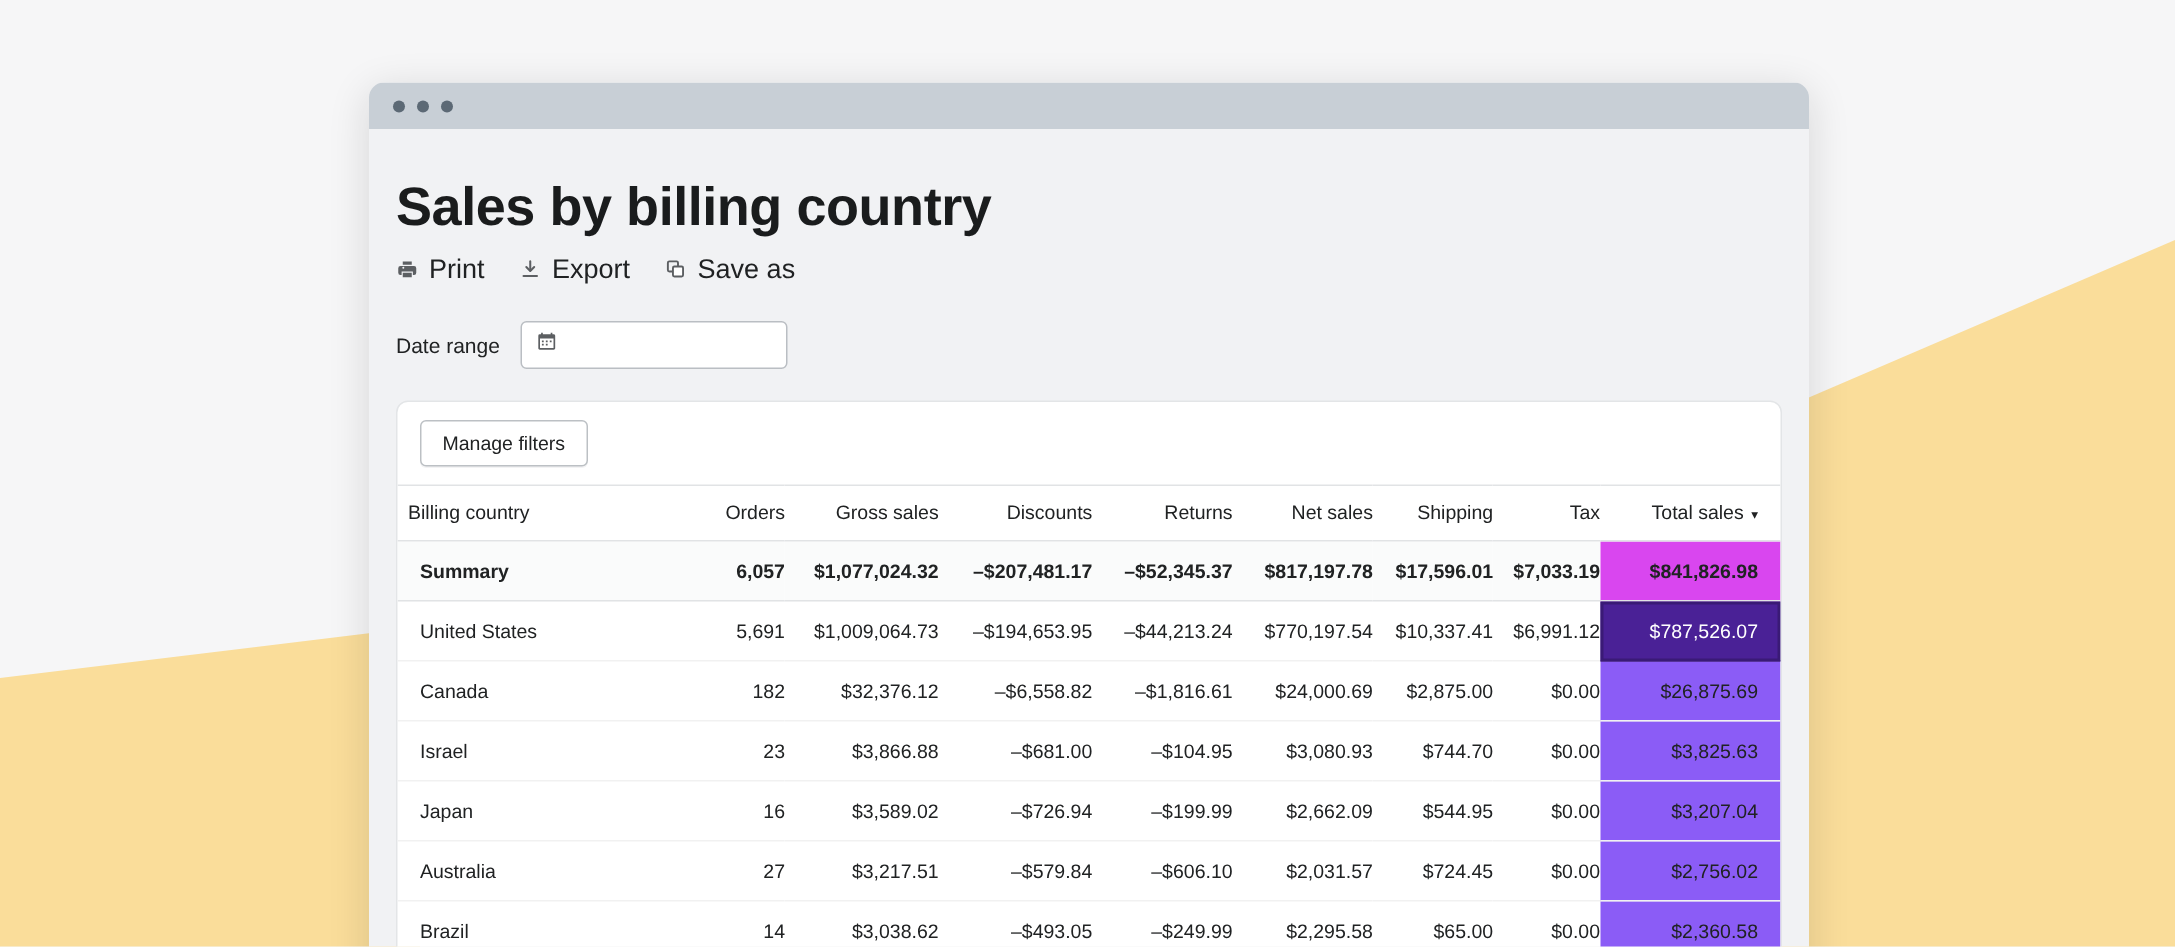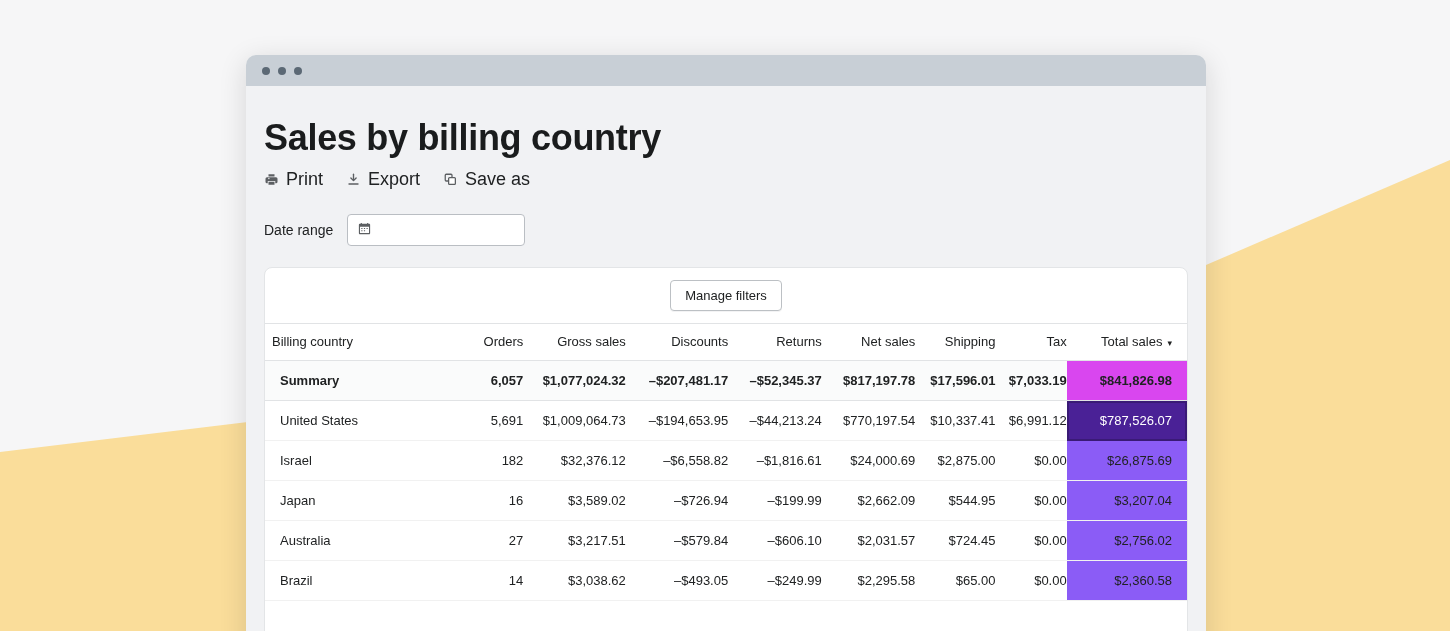--- a/index.html
+++ b/index.html
@@ -147,21 +147,20 @@
     border-radius: 8px;
     overflow: hidden;
     height: 372px;
   }
 
   .card-toolbar {
     display: flex;
     align-items: center;
     justify-content: space-between;
     padding: 12px 15px;
-    flex-direction: column;
   }
 
   .btn {
     background: #ffffff;
     border: 1px solid #bcc0c4;
     border-radius: 4px;
     font-family: inherit;
     font-size: 13px;
     color: #202223;
     padding: 7px 14px;
@@ -349,29 +348,40 @@
               <td>5,691</td>
               <td>$1,009,064.73</td>
               <td>–$194,653.95</td>
               <td>–$44,213.24</td>
               <td>$770,197.54</td>
               <td>$10,337.41</td>
               <td>$6,991.12</td>
               <td class="col-total cell-selected">$787,526.07</td>
             </tr>
             <tr>
-              <td class="col-country">Israel</td>
+              <td class="col-country">Canada</td>
               <td>182</td>
               <td>$32,376.12</td>
               <td>–$6,558.82</td>
               <td>–$1,816.61</td>
               <td>$24,000.69</td>
               <td>$2,875.00</td>
               <td>$0.00</td>
               <td class="col-total">$26,875.69</td>
+            </tr>
+            <tr>
+              <td class="col-country">Israel</td>
+              <td>23</td>
+              <td>$3,866.88</td>
+              <td>–$681.00</td>
+              <td>–$104.95</td>
+              <td>$3,080.93</td>
+              <td>$744.70</td>
+              <td>$0.00</td>
+              <td class="col-total">$3,825.63</td>
             </tr>
             <tr>
               <td class="col-country">Japan</td>
               <td>16</td>
               <td>$3,589.02</td>
               <td>–$726.94</td>
               <td>–$199.99</td>
               <td>$2,662.09</td>
               <td>$544.95</td>
               <td>$0.00</td>

